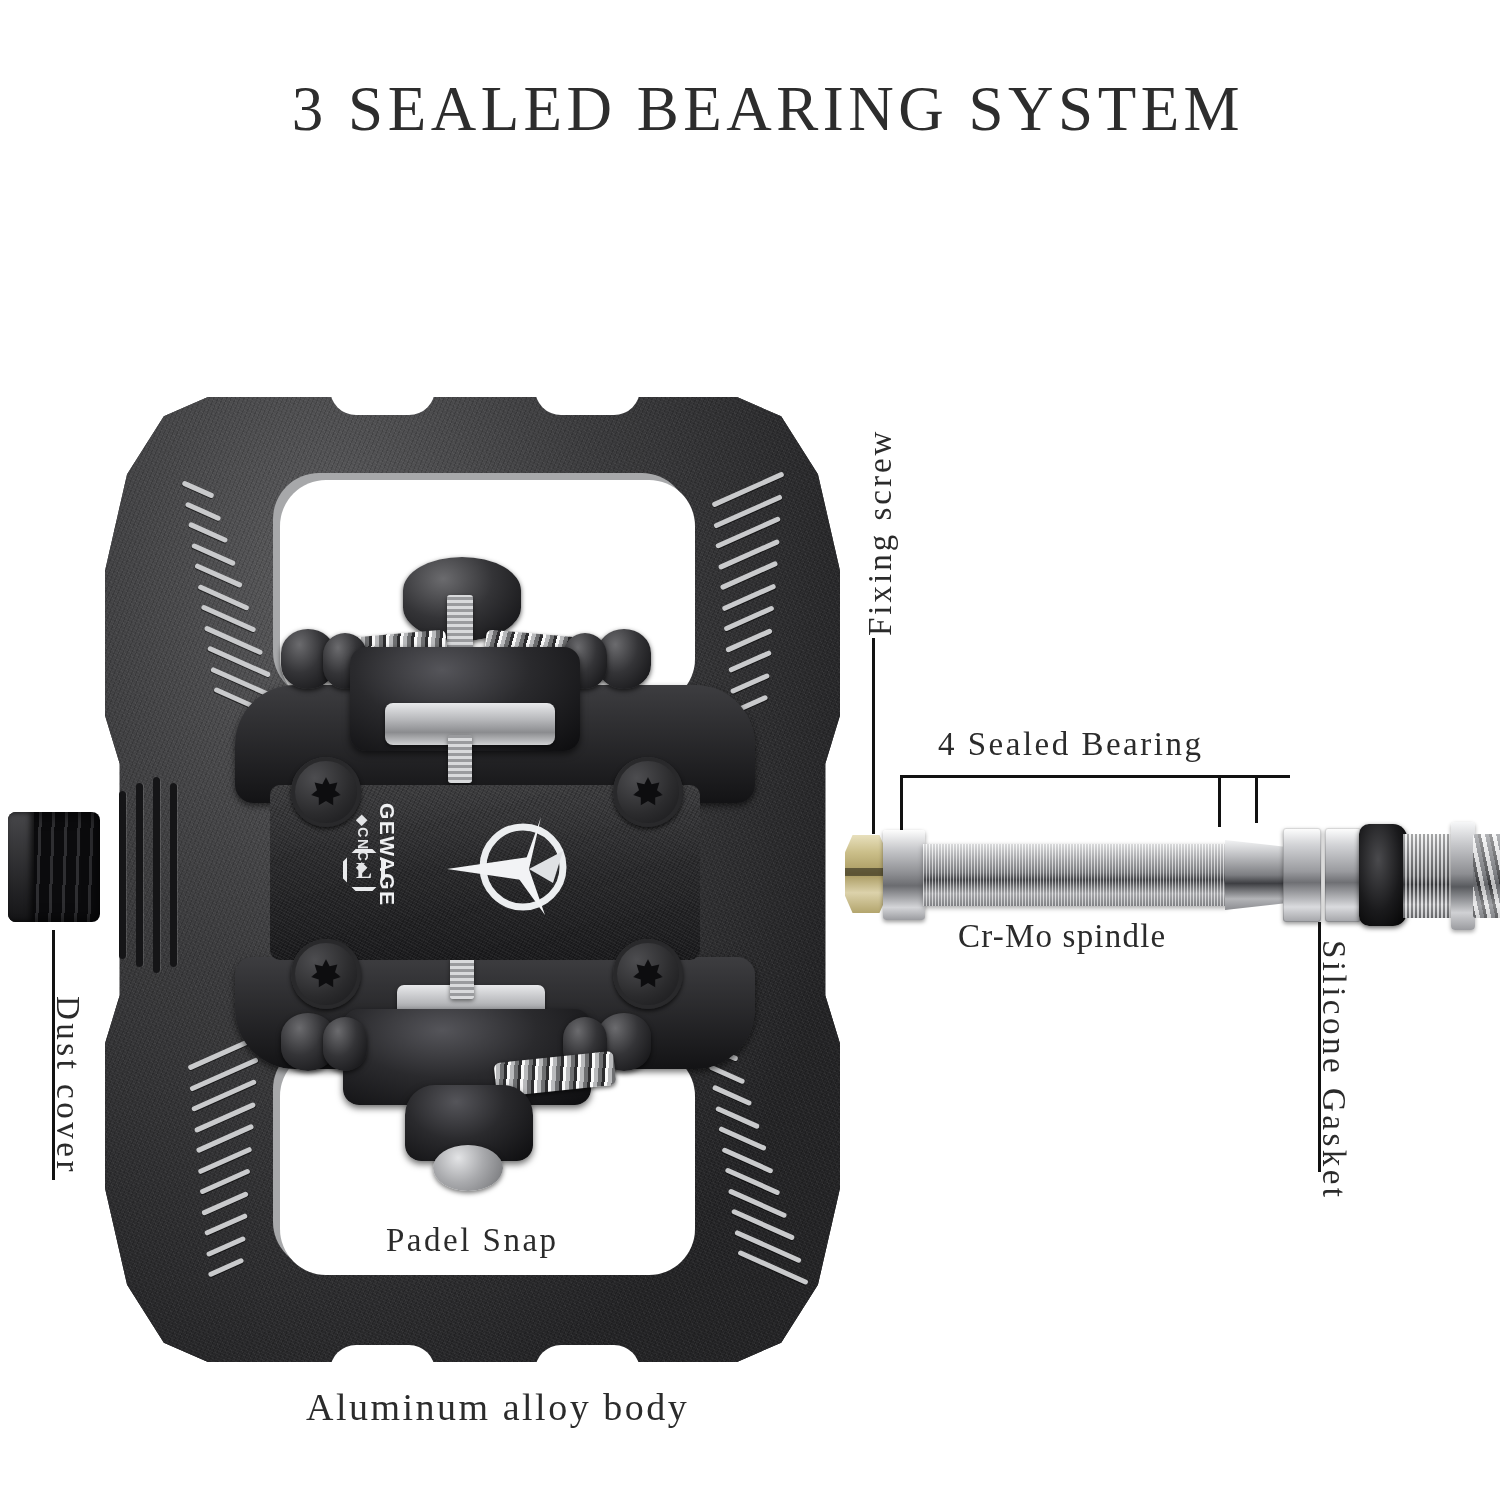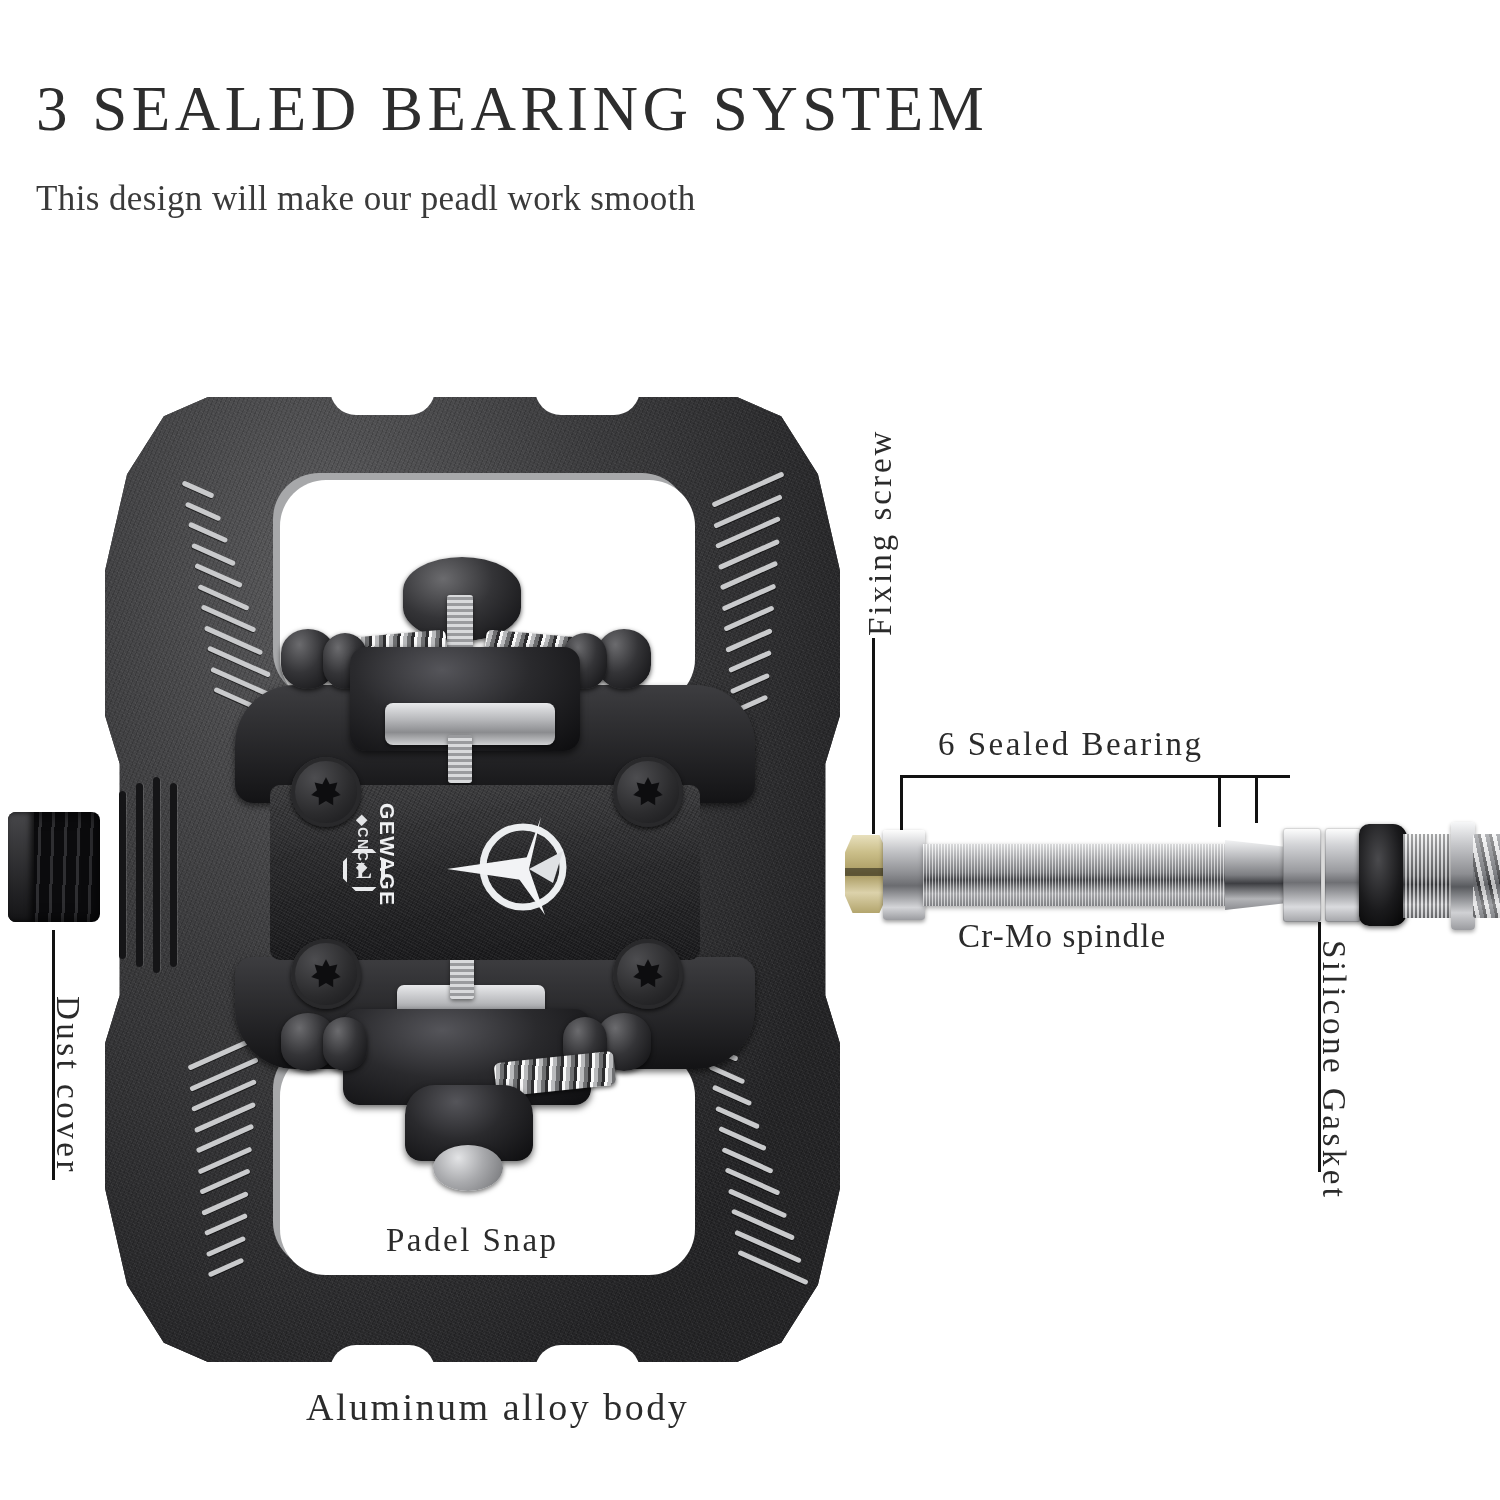--- a/index.html
+++ b/index.html
@@ -1,21 +1,21 @@
 <!DOCTYPE html>
 <html><head>
 <meta charset="utf-8">
 <title>3 Sealed Bearing System</title>
 <style>
   * { margin:0; padding:0; box-sizing:border-box; }
   html,body { width:1500px; height:1500px; background:#ffffff; overflow:hidden; }
   body { font-family:"Liberation Serif", serif; color:#2b2b2b; position:relative; }
 
   
-  .header { position:absolute; left:0; top:0; width:1500px; text-align:left;padding-left:36px; }
+  .header { position:absolute; left:0; top:0; width:1500px; text-align:center;padding-left:36px; }
   .title {
     font-family:"Liberation Serif", serif;
     font-size:63px; letter-spacing:4.5px; color:#2d2d2d;
     font-weight:400; line-height:1; padding-top:78px;
   }
   .subtitle {
     font-family:"Liberation Serif", serif;
     font-size:35px; letter-spacing:0.4px; color:#3a3a3a;
     font-weight:400; padding-top:38px;
   }
@@ -246,21 +246,20 @@
   
   #bracket{ position:absolute; left:900px; top:775px; width:390px; height:62px; }
   .br-h{ position:absolute; left:0; top:0; width:100%; height:3px; background:#111; }
   .br-v{ position:absolute; width:3px; background:#111; top:0; }
 </style>
 </head>
 <body>
 
 <div class="header">
   <div class="title">3 SEALED BEARING SYSTEM</div>
-  <div class="subtitle">This design will make our peadl work smooth</div>
 </div>
 
 <div id="pedal">
 
   <div class="body-outer">
     <div class="grain"></div>
   </div>
 
   <div class="tab-notch" style="left:245px; top:0px;  width:105px; height:30px;"></div>
   <div class="tab-notch" style="left:450px; top:0px;  width:105px; height:30px;"></div>
@@ -388,21 +387,21 @@
 <div class="leader" style="left:52px; top:930px; width:3px; height:250px;"></div>
 <div class="lbl lbl-rot-cw" style="left:86px; top:996px; font-size:33px; letter-spacing:3.5px;">Dust cover</div>
 
 <div class="lbl" style="left:386px; top:1222px; font-size:33px; letter-spacing:2.5px;">Padel Snap</div>
 
 <div class="lbl" style="left:306px; top:1385px; font-size:38px; letter-spacing:2.5px;">Aluminum alloy body</div>
 
 <div class="leader" style="left:872px; top:638px; width:3px; height:196px;"></div>
 <div class="lbl lbl-rot-cw" style="left:862px; top:636px; font-size:33px; letter-spacing:3px; transform:rotate(-90deg); transform-origin:0 0;">Fixing screw</div>
 
-<div class="lbl" style="left:938px; top:726px; font-size:33px; letter-spacing:2.5px;">6 Sealed Bearing</div>
+<div class="lbl" style="left:938px; top:726px; font-size:33px; letter-spacing:2.5px;">4 Sealed Bearing</div>
 <div id="bracket">
   <div class="br-h"></div>
   <div class="br-v" style="left:0px;   height:58px;"></div>
   <div class="br-v" style="left:318px; height:52px;"></div>
   <div class="br-v" style="left:355px; height:48px;"></div>
 </div>
 
 <div id="spindle">
   <div class="sp-hex"></div>
   <div class="sp-hex-dark"></div>

